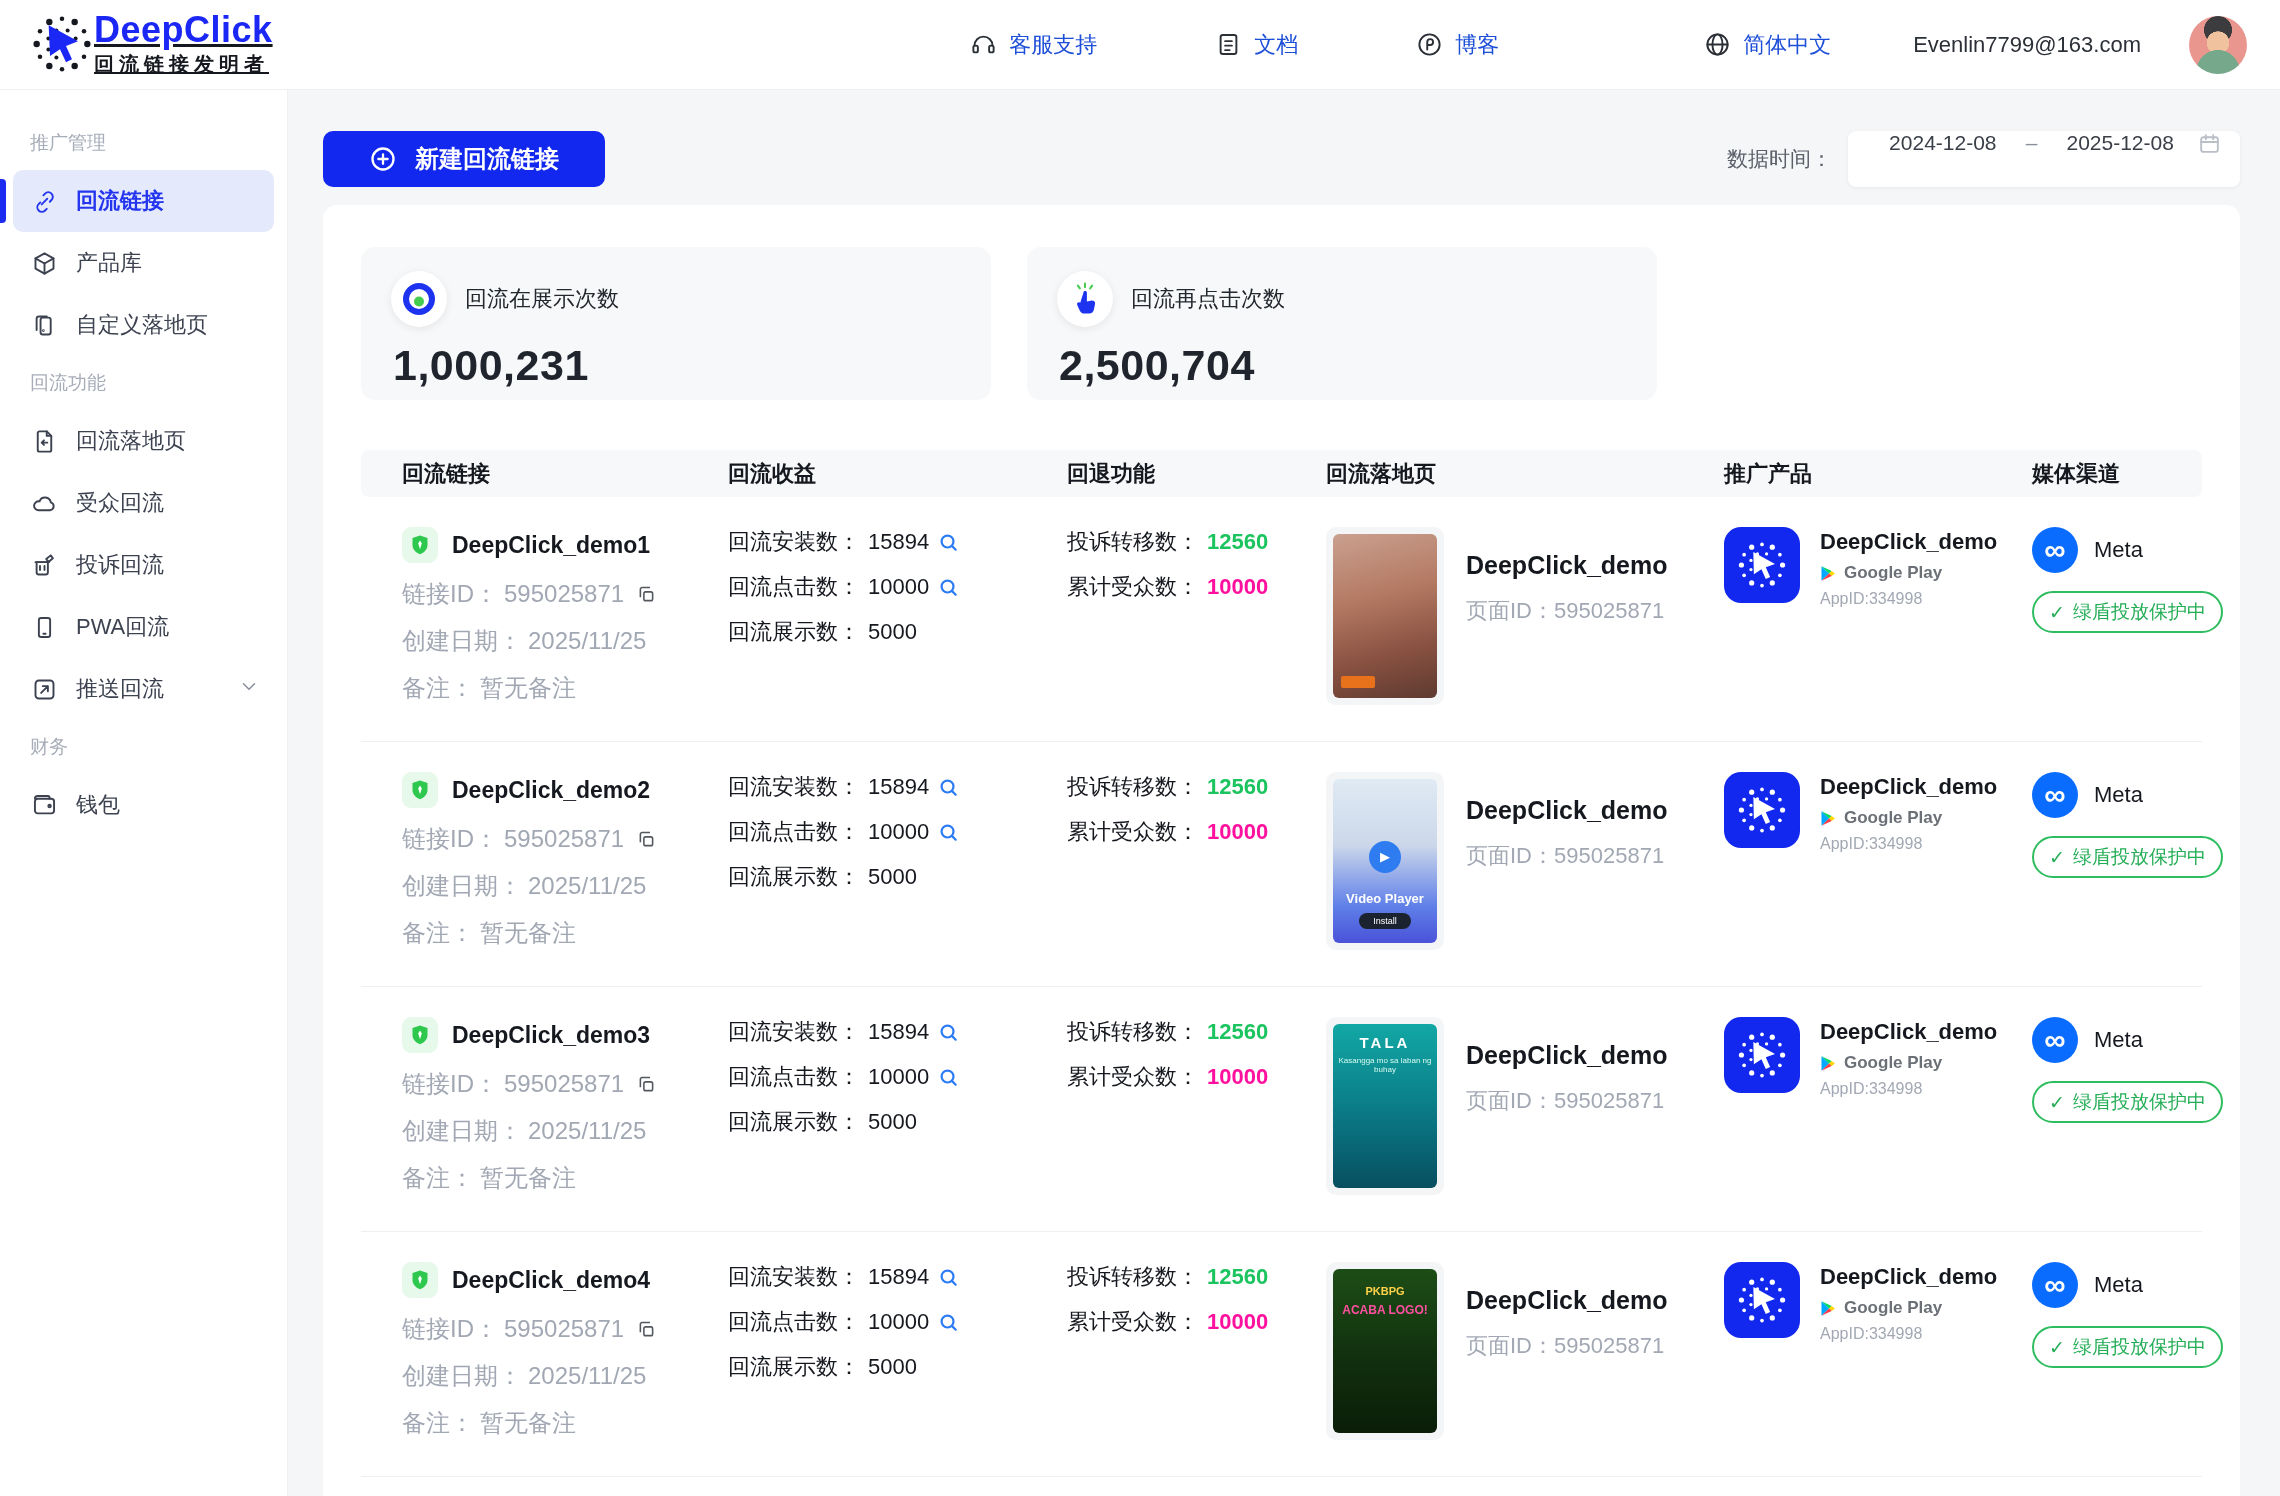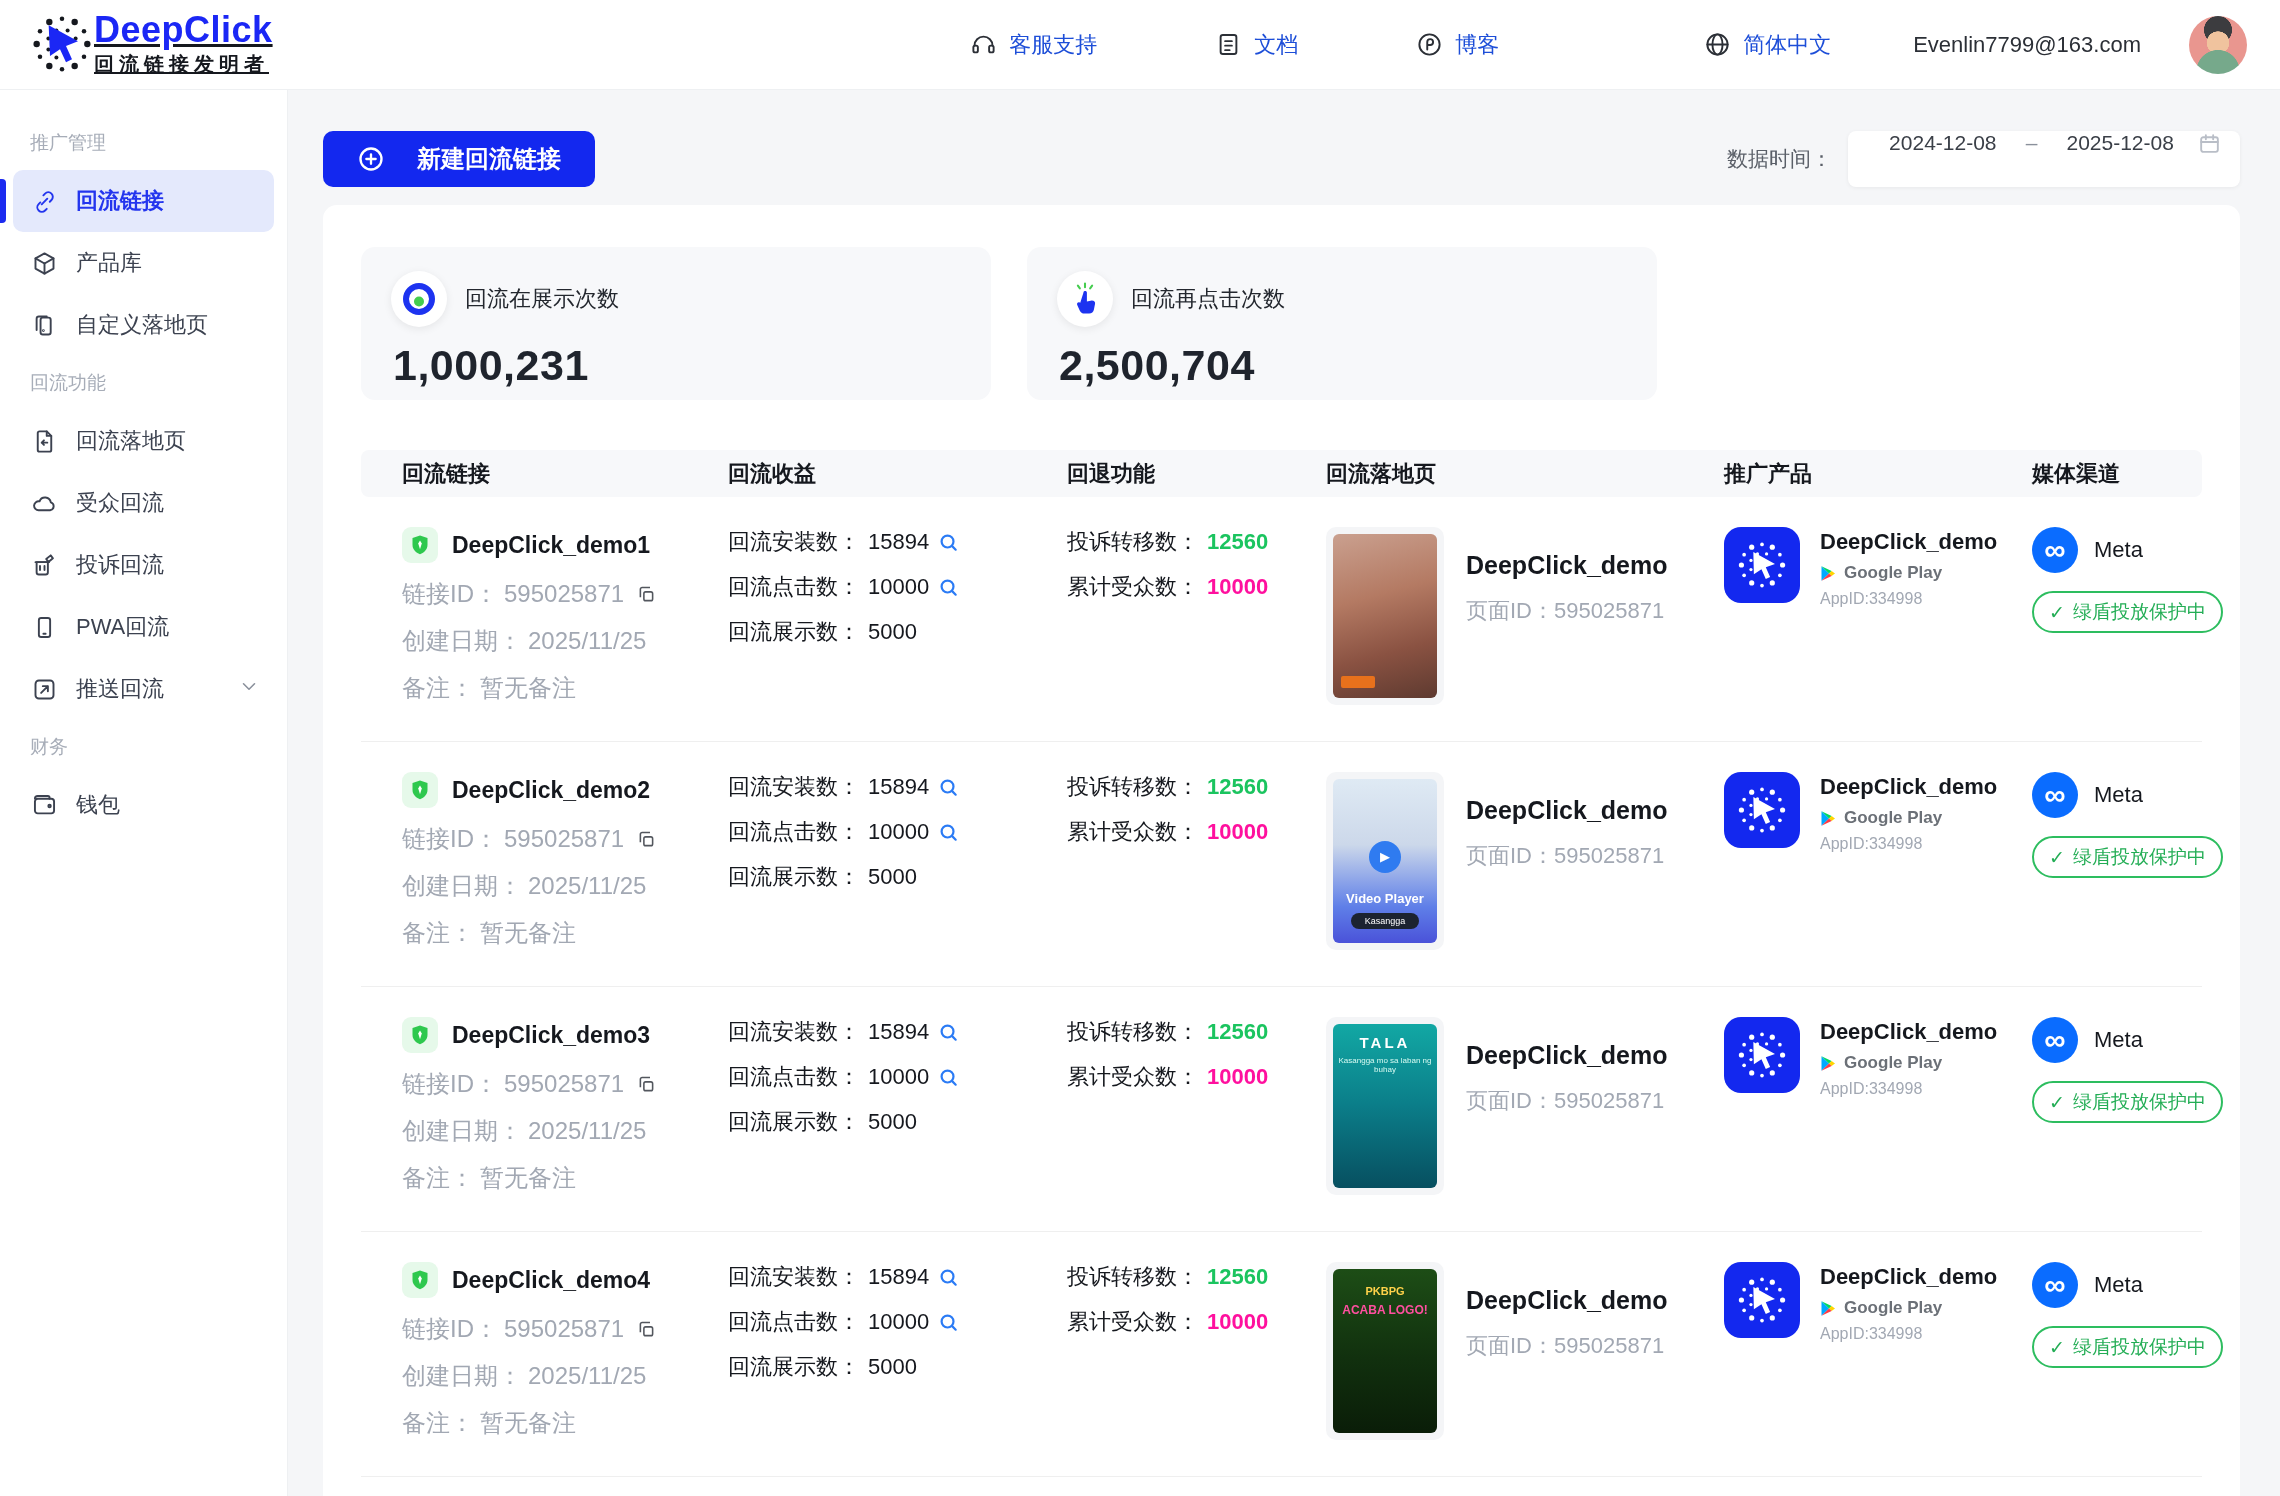--- a/index.html
+++ b/index.html
@@ -35,21 +35,21 @@
   .sb-item.active { background:#e4e9fc; color:#2335ee; font-weight:600; }
   .sb-item.active svg { stroke:#2335ee; }
   .sb-item.active::before { content:""; position:absolute; left:-13px; top:9px; width:6px; height:44px;
     background:#1c2bf0; border-radius:0 4px 4px 0; }
   .sb-chevron { position:absolute; right:14px; }
   .sb-chevron svg { width:22px; height:22px; stroke:#8a909b; }
 
   
   .main { position:absolute; top:90px; left:288px; right:0; bottom:0; background:#f5f6f8; }
   .toolbar { display:flex; align-items:center; margin:41px 40px 0 35px; height:56px; }
-  .btn-new { display:flex; align-items:center; gap:32px; height:56px; padding:0 34px;
+  .btn-new { display:flex; align-items:center; gap:18px; height:56px; padding:0 46px;
     background:#1328ef; color:#fff; font-size:24px; font-weight:700; border:none; border-radius:10px; cursor:pointer; }
   .btn-new svg { width:28px; height:28px; stroke:#fff; fill:none; stroke-width:2; stroke-linecap:round; }
   .date-zone { margin-left:auto; display:flex; align-items:center; gap:16px; }
   .date-label { font-size:21px; color:#5a5f68; }
   .date-box { width:392px; height:56px; background:#fff; border-radius:8px; display:flex; align-items:flex-start;
     padding:0 18px; box-shadow:0 1px 4px rgba(0,0,0,.06); font-size:21px; color:#3a3f47; }
   .date-box .d-start { flex:1; text-align:center; }
   .date-box .d-sep { color:#8a909b; padding:0 6px; }
   .date-box .d-end { flex:1; text-align:center; }
   .date-box svg { width:25px; height:25px; stroke:#b9bec7; fill:none; stroke-width:1.8; stroke-linecap:round; }
@@ -535,21 +535,21 @@
               <span>累计受众数：</span>
               <span class="val-magenta">10000</span>
             </div>
     </div>
 
     <div class="c4">
       <div class="thumb-frame">
         <div class="thumb kind-video">
           <div class="t-lines">
             <span class="t-l1">Video Player</span>
-            <span class="t-l2">Kasangga</span>
+            <span class="t-l2">Install</span>
           </div>
         </div>
       </div>
       <div class="landing-info">
         <div class="landing-name">DeepClick_demo</div>
         <div class="landing-pid"><span>页面ID：</span><span>595025871</span></div>
       </div>
     </div>
 
     <div class="c5">

